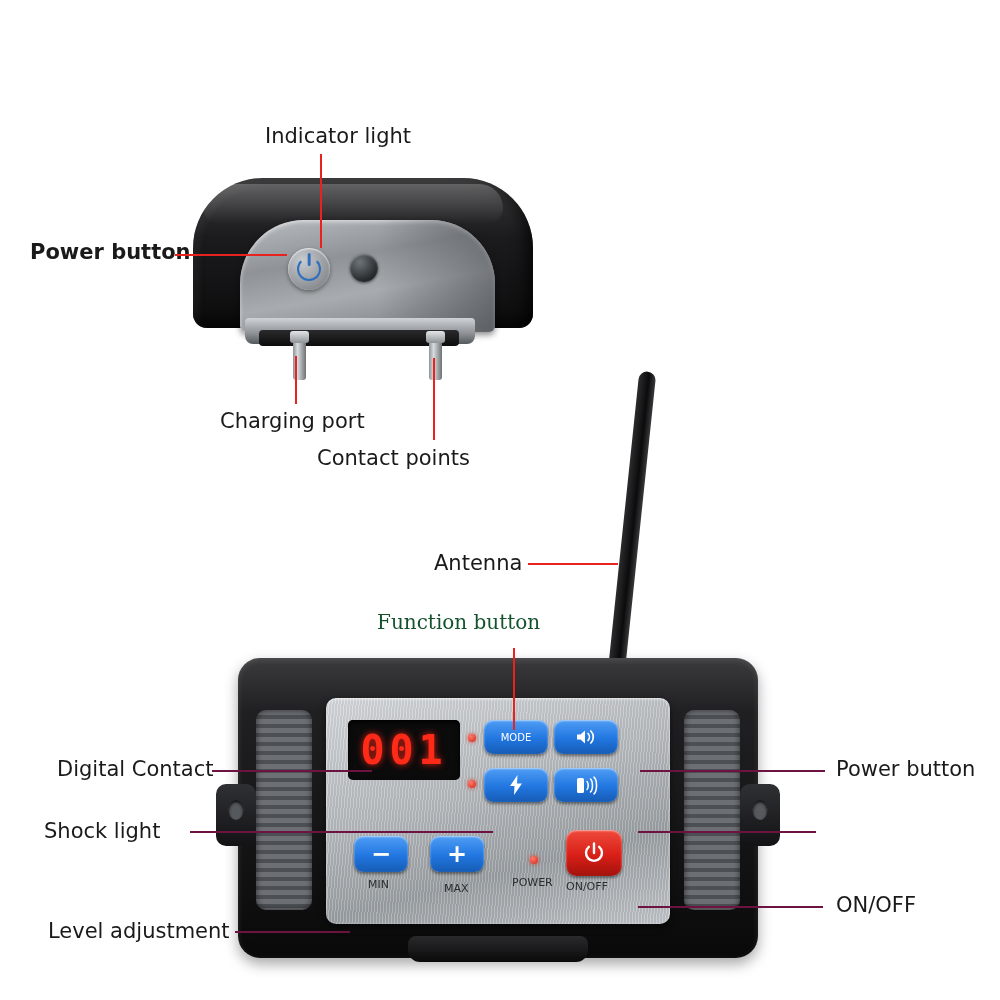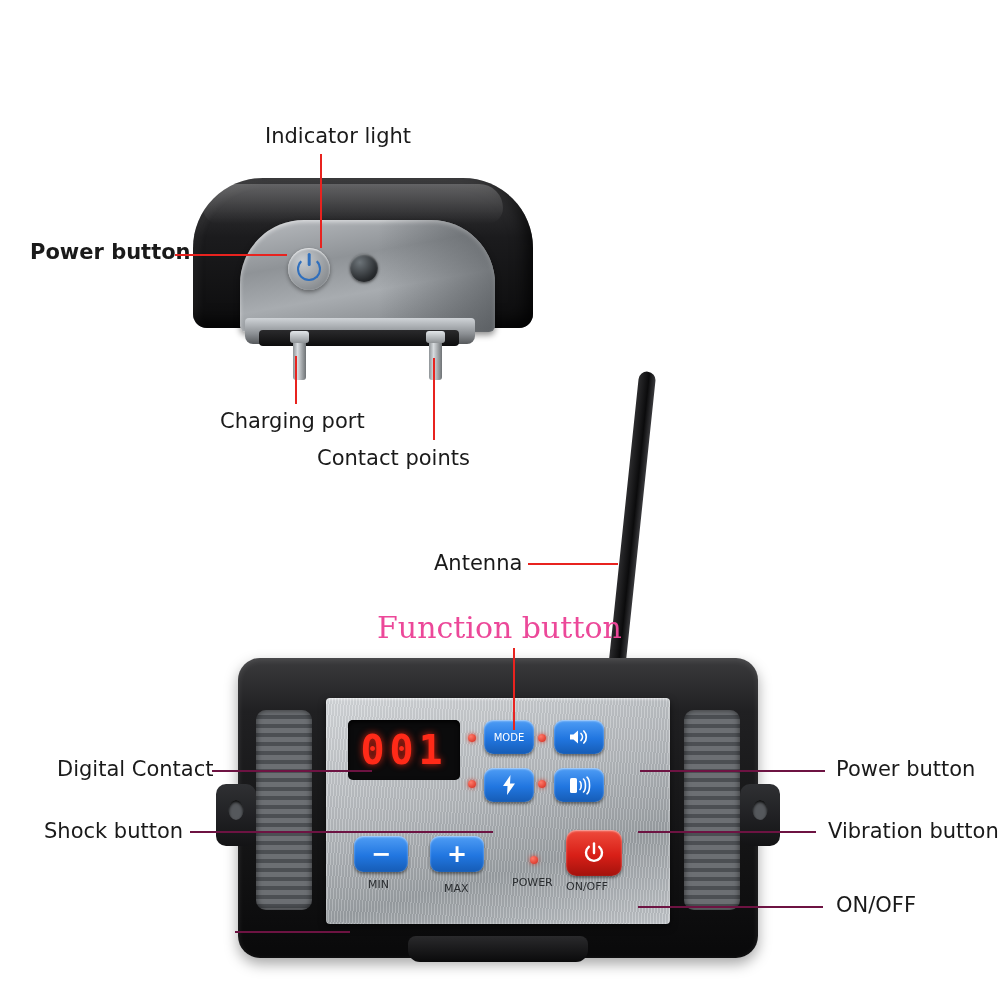--- a/index.html
+++ b/index.html
@@ -21,22 +21,22 @@
   }
   .label {
     position: absolute;
     white-space: nowrap;
     color: #1a1a1a;
     font-size: 21px;
     font-family: "DejaVu Sans", sans-serif;
   }
   .label.serif {
     font-family: "DejaVu Serif", serif;
-    font-size: 30px;
-    color: #ec4899;
+    font-size: 20px;
+    color: #14532d;
   }
   .leader {
     position: absolute;
     background: #e8231f;
     height: 2px;
   }
   .leader.v {
     width: 2px;
     height: auto;
   }
@@ -215,21 +215,21 @@
   }
   .panel {
     position: absolute;
     left: 88px;
     top: 40px;
     width: 344px;
     height: 226px;
     background:
       repeating-linear-gradient(95deg, rgba(255,255,255,0.18) 0px, rgba(255,255,255,0.18) 1px, rgba(0,0,0,0.05) 1px, rgba(0,0,0,0.05) 3px),
       linear-gradient(165deg,#d7dadd 0%, #b4b8bc 45%, #9ba0a4 70%, #c3c7cb 100%);
-    border-radius: 4px;
+    border-radius: 10px;
     box-shadow: inset 0 1px 3px rgba(255,255,255,0.7), 0 3px 7px rgba(0,0,0,0.5);
   }
   .display {
     position: absolute;
     left: 22px;
     top: 22px;
     width: 112px;
     height: 60px;
     background: #0b0b0c;
     border-radius: 5px;
@@ -241,21 +241,21 @@
   .display-text {
     font-family: "DejaVu Sans Mono", monospace;
     font-size: 40px;
     letter-spacing: 5px;
     color: #ff2a18;
     text-shadow: 0 0 7px rgba(255,40,20,0.85);
     font-weight: bold;
   }
   .btn {
     position: absolute;
-    width: 50px;
+    width: 64px;
     height: 34px;
     border-radius: 9px;
     background: linear-gradient(180deg,#4f9df5 0%, #2176e0 55%, #165cb5 100%);
     box-shadow: inset 0 1px 2px rgba(255,255,255,0.6), 0 2px 3px rgba(0,0,0,0.45);
     display: flex;
     align-items: center;
     justify-content: center;
     color: #fff;
     font-size: 10px;
     font-family: "DejaVu Sans", sans-serif;
@@ -437,27 +437,27 @@
 
   <div class="label" style="left:434px; top:533px;">Antenna</div>
   <div class="leader" style="left:528px; top:545px; width:90px;"></div>
 
   <div class="label serif" style="left:377px; top:592px;">Function button</div>
   <div class="leader v" style="left:513px; top:630px; height:82px;"></div>
 
   <div class="label" style="left:57px; top:739px;">Digital Contact</div>
   <div class="leader purple" style="left:212px; top:752px; width:160px;"></div>
 
-  <div class="label" style="left:44px; top:801px;">Shock button</div>
+  <div class="label" style="left:44px; top:801px;">Shock light</div>
   <div class="leader purple" style="left:190px; top:813px; width:303px;"></div>
 
+  <div class="label" style="left:48px; top:901px;">Level adjustment</div>
   <div class="leader purple" style="left:235px; top:913px; width:115px;"></div>
 
   <div class="label" style="left:836px; top:739px;">Power button</div>
   <div class="leader purple" style="left:640px; top:752px; width:185px;"></div>
 
-  <div class="label" style="left:828px; top:801px;">Vibration button</div>
   <div class="leader purple" style="left:638px; top:813px; width:178px;"></div>
 
   <div class="label" style="left:836px; top:875px;">ON/OFF</div>
   <div class="leader purple" style="left:638px; top:888px; width:185px;"></div>
 
 </div>
 
 </body></html>

